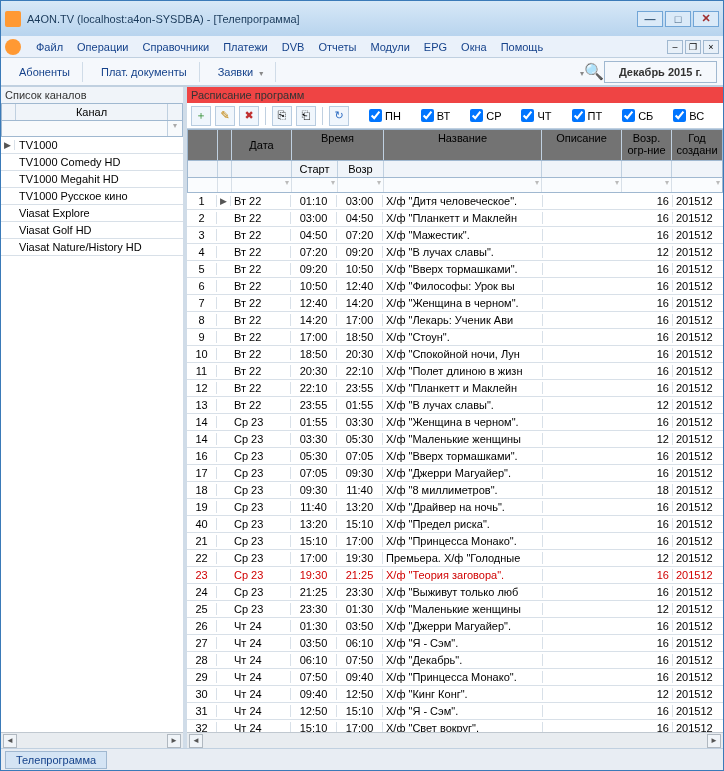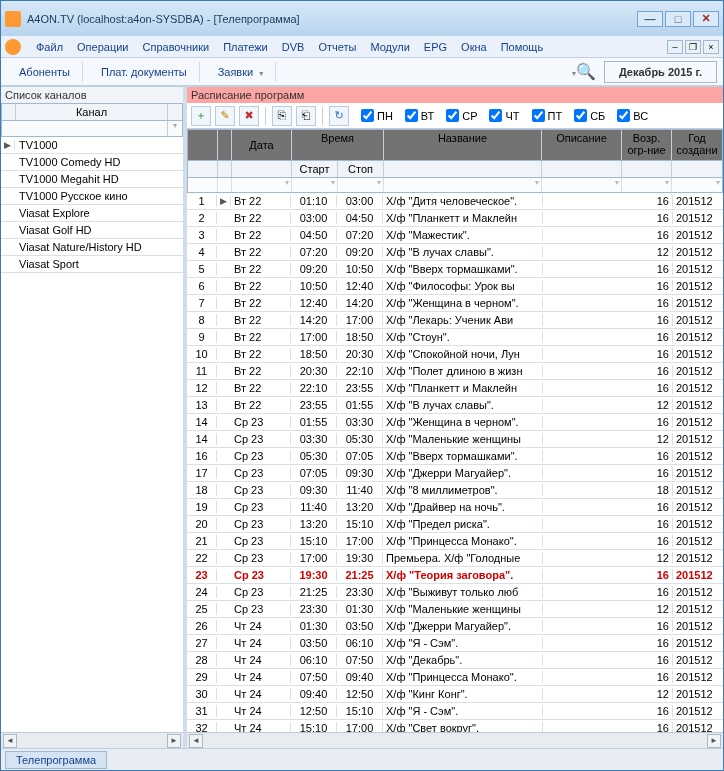--- a/index.html
+++ b/index.html
@@ -13,44 +13,44 @@
 .winbtn.close { color: #a03030; }
 .menubar { height: 22px; background: #eaf1fa; display: flex; align-items: center; padding: 0 4px; border-bottom: 1px solid #c0d0e0; }
 .menubar .icon { width: 16px; height: 16px; background: #ff9933; border-radius: 8px; margin-right: 8px; }
 .menuitem { padding: 2px 7px; color: #15428b; cursor: pointer; }
 .mdibtns { margin-left: auto; display: flex; gap: 2px; }
 .mdibtn { width: 16px; height: 14px; border: 1px solid #a0b8d0; background: #e8f0f8; display:flex; align-items:center; justify-content:center; font-size:9px; }
 .toolbar { height: 28px; background: #f5f8fc; border-bottom: 1px solid #c0d0e0; display: flex; align-items: center; padding: 0 6px; }
 .tbitem { padding: 4px 12px; color: #15428b; cursor: pointer; border-right: 1px solid #d0dce8; margin-right: 6px; }
 .tbdrop::after { content: "▾"; font-size: 8px; margin-left: 6px; color: #888; }
 .searchicon { margin-left: auto; width: 20px; height: 20px; color: #3a7ab8; font-size: 16px; display:flex; align-items:center; justify-content:center; }
-.monthbox { border: 1px solid #a0b8d0; padding: 4px 14px; margin-left: 8px; font-weight: bold; color: #333; text-align: right; }
+.monthbox { border: 1px solid #a0b8d0; padding: 4px 14px; font-weight: bold; color: #333; text-align: right; }
 .body { flex: 1; display: flex; overflow: hidden; border-top: 1px solid #c0d0e0; }
 .left { width: 186px; border-right: 4px solid #d0dce8; display: flex; flex-direction: column; }
 .panelhdr { background: #f0f4f9; padding: 2px 4px; color: #333; }
 .chgrid { flex: 1; overflow: hidden; display:flex; flex-direction:column;}
 .chhead { display: flex; border: 1px solid #a0b8d0; background: #f0f4f9; }
 .chhead .sel { width: 14px; border-right: 1px solid #c0d0e0; }
 .chhead .col { flex: 1; text-align: center; padding: 2px 0; border-right: 1px solid #c0d0e0; }
 .chhead .srt { width: 14px; }
 .chfilter { display: flex; border: 1px solid #a0b8d0; border-top:none; background: #f8fafc; height:16px;}
 .chfilter .fc { flex:1; border-right:1px solid #c0d0e0; padding:0 2px; color:#aaa; font-size:9px;}
 .chfilter .fa { width:14px; text-align:center; color:#aaa; font-size:8px;}
 .chrows { flex:1; overflow:hidden;}
 .chrow { display: flex; border-bottom: 1px solid #d8e0e8; height: 17px; align-items: center; }
 .chrow .sel { width: 14px; border-right: 1px solid #d8e0e8; display:flex; align-items:center; justify-content:center; color:#555; font-size:9px;}
 .chrow .nm { flex: 1; padding: 0 4px; }
 .hscroll { height: 16px; background: #e8ecf0; border-top:1px solid #c0c8d0; display:flex; align-items:center; padding:0 2px; }
 .hscroll .arrow { width:14px; height:14px; border:1px solid #b0b8c0; background:#f0f4f8; display:flex; align-items:center; justify-content:center; font-size:8px; color:#555;}
 .right { flex: 1; display: flex; flex-direction: column; overflow: hidden; }
-.schedhdr { padding: 2px 4px; color: #333; background:#fca5a5;}
+.schedhdr { padding: 2px 4px; color: #333; background:#ef4444;}
 .schedtb { height: 26px; display: flex; align-items: center; padding: 0 4px; gap: 4px; border-bottom: 1px solid #c0d0e0; }
 .ticon { width: 20px; height: 20px; border: 1px solid #b8cce0; background: #f0f6fc; display: flex; align-items: center; justify-content: center; font-size: 11px; cursor: pointer; }
 .sep { width: 1px; height: 18px; background: #c0d0e0; margin: 0 2px; }
-.daychk { display: flex; align-items: center; gap: 3px; margin-left: 8px; }
+.daychk { display: flex; align-items: center; gap: 3px; margin-left: 16px; }
 .daychk input { width:13px; height:13px; }
 .gridwrap { flex: 1; overflow: hidden; display:flex; flex-direction:column;}
 .ghead1 { display: flex; background: #737373; border: 1px solid #a0b8d0; }
 .gh { border-right: 1px solid #c0d0e0; text-align: center; padding: 2px 0; }
 .gh.num { width: 30px; }
 .gh.arrow { width: 14px; }
 .gh.date { width: 60px; }
 .gh.time { width: 92px; }
 .gh.start,.gh.stop { width: 46px; }
 .gh.name { flex: 1; min-width: 140px; }
@@ -64,21 +64,21 @@
 .grow { display: flex; border-bottom: 1px solid #d8e0e8; height: 17px; align-items: center; }
 .gc { border-right: 1px solid #d8e0e8; padding: 0 3px; overflow: hidden; white-space: nowrap; }
 .gc.num { width: 30px; text-align: center; }
 .gc.arrow { width: 14px; text-align:center; color:#555; font-size:9px;}
 .gc.date { width: 60px; }
 .gc.start,.gc.stop { width: 46px; text-align: center; }
 .gc.name { flex: 1; min-width: 140px; }
 .gc.desc { width: 80px; }
 .gc.age { width: 50px; text-align: right; }
 .gc.year { width: 50px; border-right: none; }
-.grow.red .gc { color: #d00000; font-weight: bold; }
+.grow.red .gc { color: #d00000; }
 .statusbar { height: 22px; background: #e8edf3; border-top: 1px solid #c0d0e0; display: flex; align-items: center; padding: 0 4px; }
 .tab { border: 1px solid #a0b8d0; background: #d4e4f4; padding: 2px 10px; color: #15428b; }
 </style>
 </head>
 <body>
 
 <div class="window">
   <div class="titlebar">
     <div class="icon"></div>
     <span>A4ON.TV (localhost:a4on-SYSDBA) - [Телепрограмма]</span>
@@ -154,24 +154,20 @@
               <div class="sel"></div>
               <div class="nm">Viasat Explore</div>
             </div>
             <div class="chrow">
               <div class="sel"></div>
               <div class="nm">Viasat Golf HD</div>
             </div>
             <div class="chrow">
               <div class="sel"></div>
               <div class="nm">Viasat Nature/History HD</div>
-            </div>
-            <div class="chrow">
-              <div class="sel"></div>
-              <div class="nm">Viasat Sport</div>
             </div>
           </div>
       </div>
       <div class="hscroll">
         <div class="arrow">◄</div>
         <div style="flex:1"></div>
         <div class="arrow">►</div>
       </div>
     </div>
 
@@ -224,21 +220,21 @@
           <div class="gh name">Название</div>
           <div class="gh desc">Описание</div>
           <div class="gh age">Возр. огр-ние</div>
           <div class="gh year">Год создани</div>
         </div>
         <div class="ghead2">
           <div class="gh num"></div>
             <div class="gh arrow"></div>
           <div class="gh date"></div>
           <div class="gh start">Старт</div>
-          <div class="gh stop">Стоп</div>
+          <div class="gh stop">Возр</div>
           <div class="gh name"></div>
             <div class="gh desc"></div>
             <div class="gh age"></div>
             <div class="gh year"></div>
         </div>
         <div class="gfilter">
           <div class="gf" style="width:30px"></div>
             <div class="gf" style="width:14px"></div>
           <div class="gf" style="width:60px">▾</div>
             <div class="gf" style="width:46px">▾</div>
@@ -452,21 +448,21 @@
     <div class="gc arrow"></div>
     <div class="gc date">Ср 23</div>
     <div class="gc start">11:40</div>
     <div class="gc stop">13:20</div>
     <div class="gc name">Х/ф "Драйвер на ночь".</div>
     <div class="gc desc"></div>
     <div class="gc age">16</div>
     <div class="gc year">201512</div>
   </div>
             <div class="grow">
-    <div class="gc num">20</div>
+    <div class="gc num">40</div>
     <div class="gc arrow"></div>
     <div class="gc date">Ср 23</div>
     <div class="gc start">13:20</div>
     <div class="gc stop">15:10</div>
     <div class="gc name">Х/ф "Предел риска".</div>
     <div class="gc desc"></div>
     <div class="gc age">16</div>
     <div class="gc year">201512</div>
   </div>
             <div class="grow">

